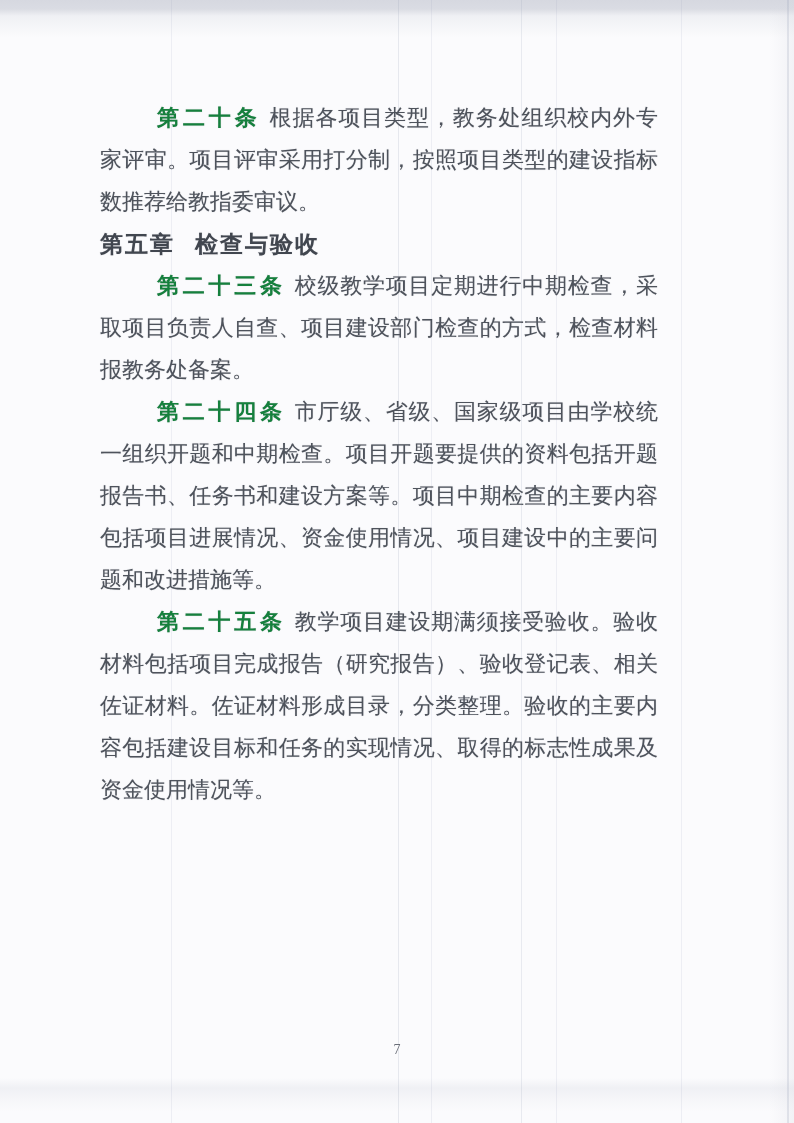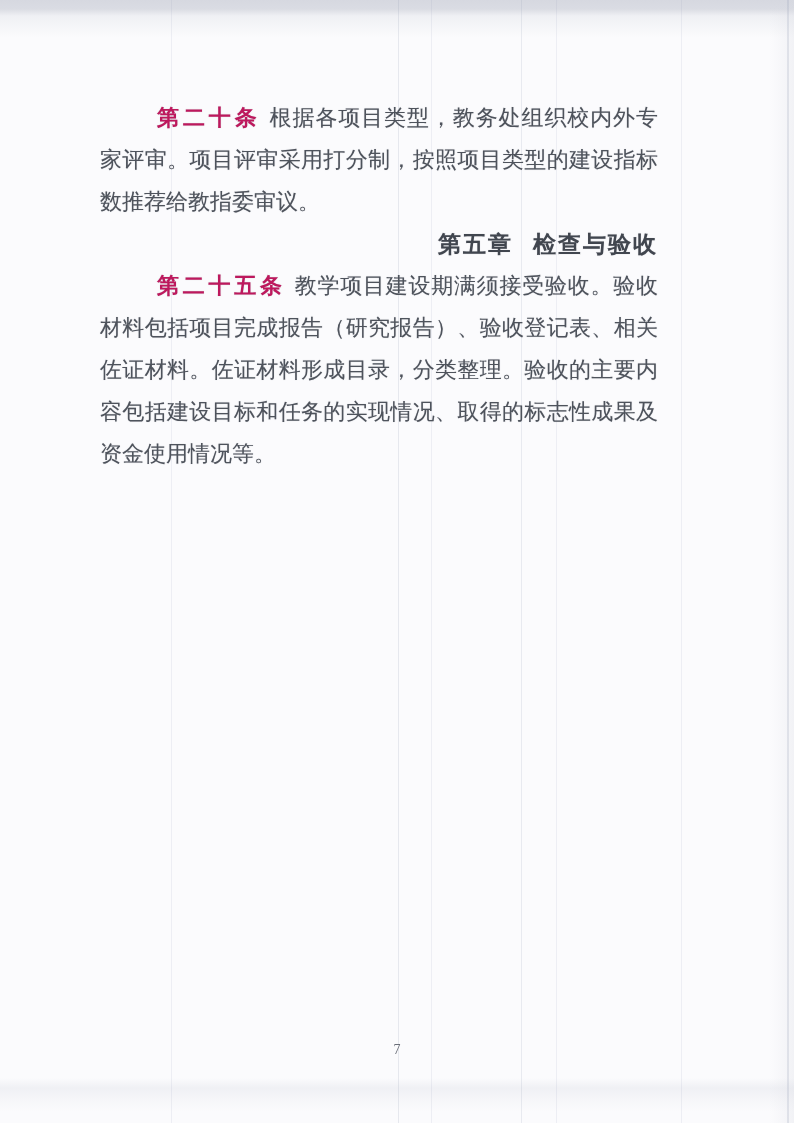--- a/index.html
+++ b/index.html
@@ -67,31 +67,31 @@
     text-align: justify;
     text-shadow: 0 0 1px rgba(88, 93, 104, 0.35);
   }
   .para {
     margin: 0;
     text-indent: 57px;
   }
   .article-label {
     font-weight: 700;
     letter-spacing: 3px;
-    color: #be185d;
+    color: #15803d;
     margin-right: 9px;
   }
   .chapter {
     margin: 0;
     font-family: "DejaVu Sans", "Liberation Sans", sans-serif;
     font-size: 23px;
     font-weight: 700;
     line-height: 42px;
     color: #41464f;
-    text-align: right;
+    text-align: left;
     text-indent: 0;
     letter-spacing: 2px;
     word-spacing: 10px;
   }
   .page-number {
     position: absolute;
     left: 0;
     top: 1042px;
     width: 794px;
     text-align: center;
@@ -117,21 +117,23 @@
   <div class="streak s7"></div>
 
   <main class="content">
 
     <p class="para"><span class="article-label">第二十条</span><span>根据各项目类型，教务处组织校内外专家评审。项目评审采用打分制，按照项目类型的建设指标数推荐给教指委审议。</span></p>
 
 
 
     <h2 class="chapter">第五章 检查与验收</h2>
 
+    <p class="para"><span class="article-label">第二十三条</span><span>校级教学项目定期进行中期检查，采取项目负责人自查、项目建设部门检查的方式，检查材料报教务处备案。</span></p>
 
+    <p class="para"><span class="article-label">第二十四条</span><span>市厅级、省级、国家级项目由学校统一组织开题和中期检查。项目开题要提供的资料包括开题报告书、任务书和建设方案等。项目中期检查的主要内容包括项目进展情况、资金使用情况、项目建设中的主要问题和改进措施等。</span></p>
 
     <p class="para"><span class="article-label">第二十五条</span><span>教学项目建设期满须接受验收。验收材料包括项目完成报告（研究报告）、验收登记表、相关佐证材料。佐证材料形成目录，分类整理。验收的主要内容包括建设目标和任务的实现情况、取得的标志性成果及资金使用情况等。</span></p>
 
   </main>
 
   <div class="page-number">7</div>
 
 </div>
 
 </body></html>

